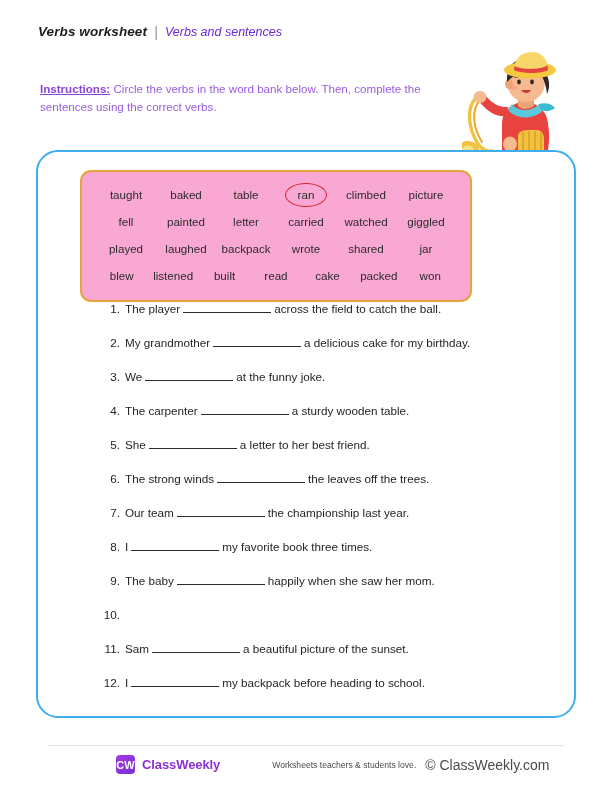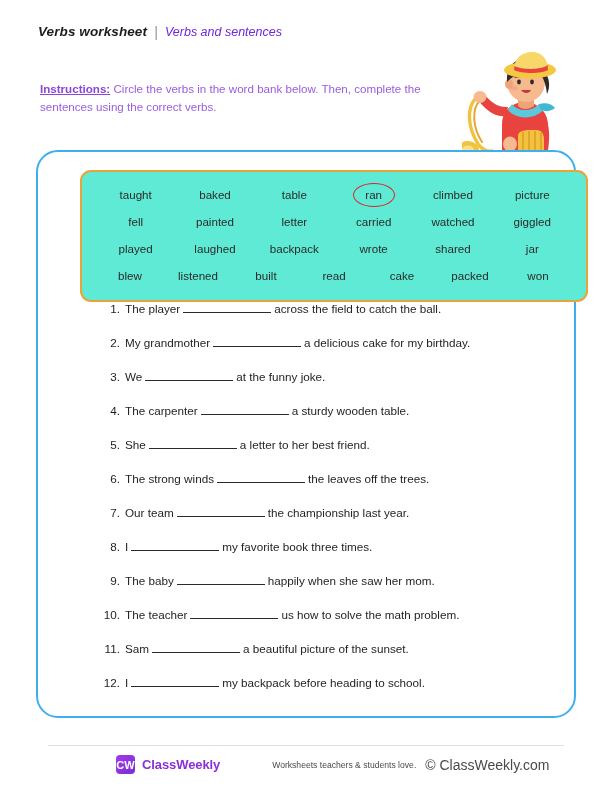--- a/index.html
+++ b/index.html
@@ -81,23 +81,23 @@
     border: 2.5px solid #3FAEEF;
     border-radius: 22px;
     background: #ffffff;
   }
 
   
   .wordbank {
     position: absolute;
     left: 42px;
     top: 18px;
-    width: 508px;
+    width: 392px;
     box-sizing: border-box;
-    background: #5eead4;
+    background: #f9a8d4;
     border: 2px solid #E8A33A;
     border-radius: 11px;
     padding: 9px 14px 11px 14px;
   }
   .wb-row {
     display: flex;
     justify-content: space-between;
     align-items: center;
     height: 27px;
   }
@@ -358,21 +358,20 @@
       <span class="s-text"><span>I</span><span class="blank"></span><span>my favorite book three times.</span></span>
     </div>
 
     <div class="sentence">
       <span class="s-num">9.</span>
       <span class="s-text"><span>The baby</span><span class="blank"></span><span>happily when she saw her mom.</span></span>
     </div>
 
     <div class="sentence">
       <span class="s-num">10.</span>
-      <span class="s-text"><span>The teacher</span><span class="blank"></span><span>us how to solve the math problem.</span></span>
     </div>
 
     <div class="sentence">
       <span class="s-num">11.</span>
       <span class="s-text"><span>Sam</span><span class="blank"></span><span>a beautiful picture of the sunset.</span></span>
     </div>
 
     <div class="sentence">
       <span class="s-num">12.</span>
       <span class="s-text"><span>I</span><span class="blank"></span><span>my backpack before heading to school.</span></span>

